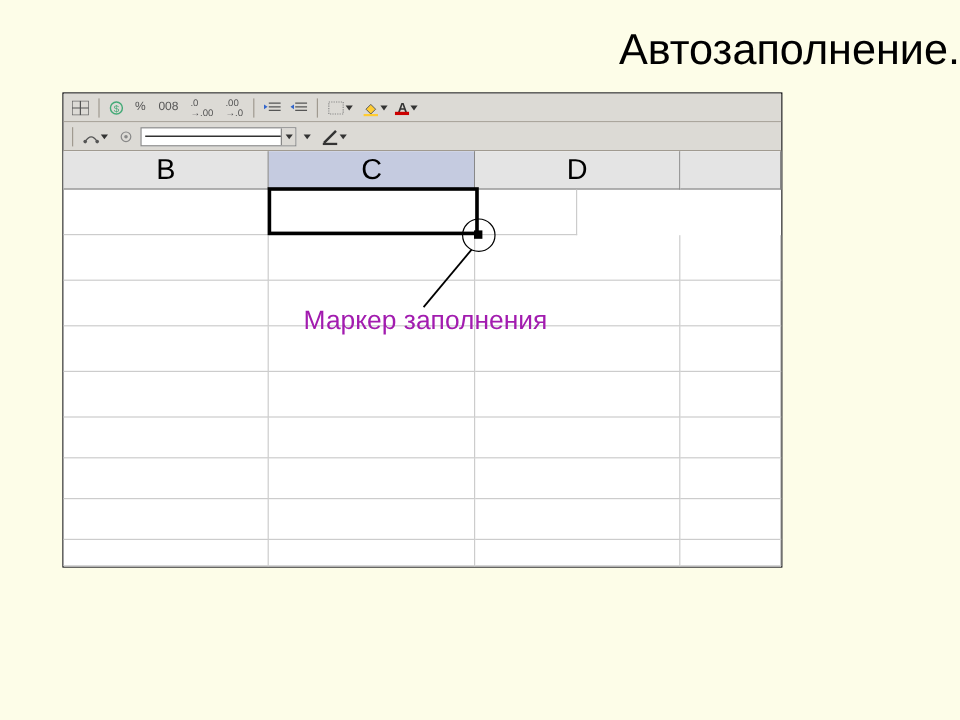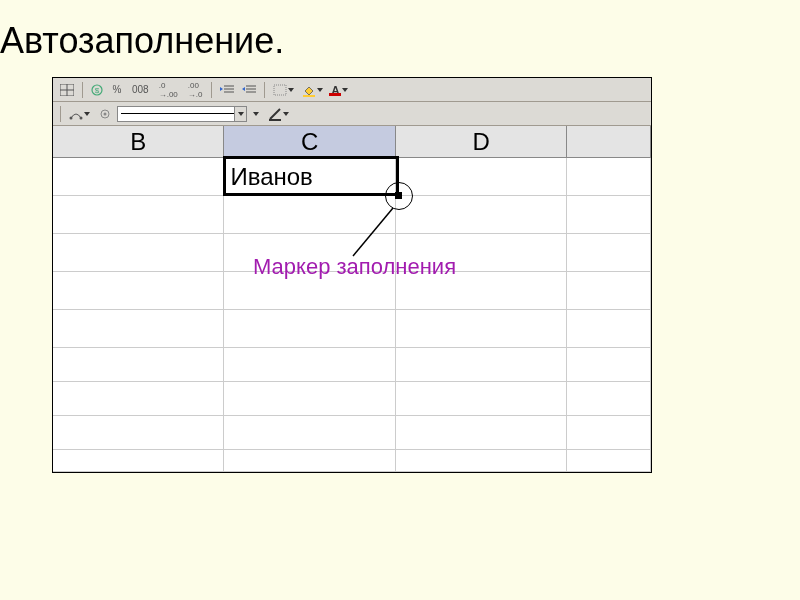--- a/index.html
+++ b/index.html
@@ -5,21 +5,21 @@
     * { margin: 0; padding: 0; box-sizing: border-box; }
     body {
       width: 800px;
       height: 600px;
       background: #fdfde8;
       font-family: Arial, sans-serif;
       overflow: hidden;
       position: relative;
     }
     .slide-title {
-      text-align: left;
+      text-align: right;
       font-size: 36px;
       font-weight: normal;
       color: #000;
       padding: 20px 0 15px;
     }
     .screenshot {
       margin: 0 0 0 52px;
       width: 600px;
       border: 1px solid #000;
       background: #fff;
@@ -277,21 +277,20 @@
   <div class="sheet-area">
     <div class="col-headers">
       <div class="col-header col-B">B</div>
       <div class="col-header col-C selected">C</div>
       <div class="col-header col-D">D</div>
       <div class="col-header col-E"></div>
     </div>
     <div class="rows">
       <div class="row">
         <div class="cell cell-B"></div>
-        <div class="cell cell-C">Иванов</div>
         <div class="cell cell-D"></div>
         <div class="cell cell-E"></div>
       </div>
       <div class="row">
         <div class="cell cell-B"></div>
         <div class="cell cell-C"></div>
         <div class="cell cell-D"></div>
         <div class="cell cell-E"></div>
       </div>
       <div class="row">

